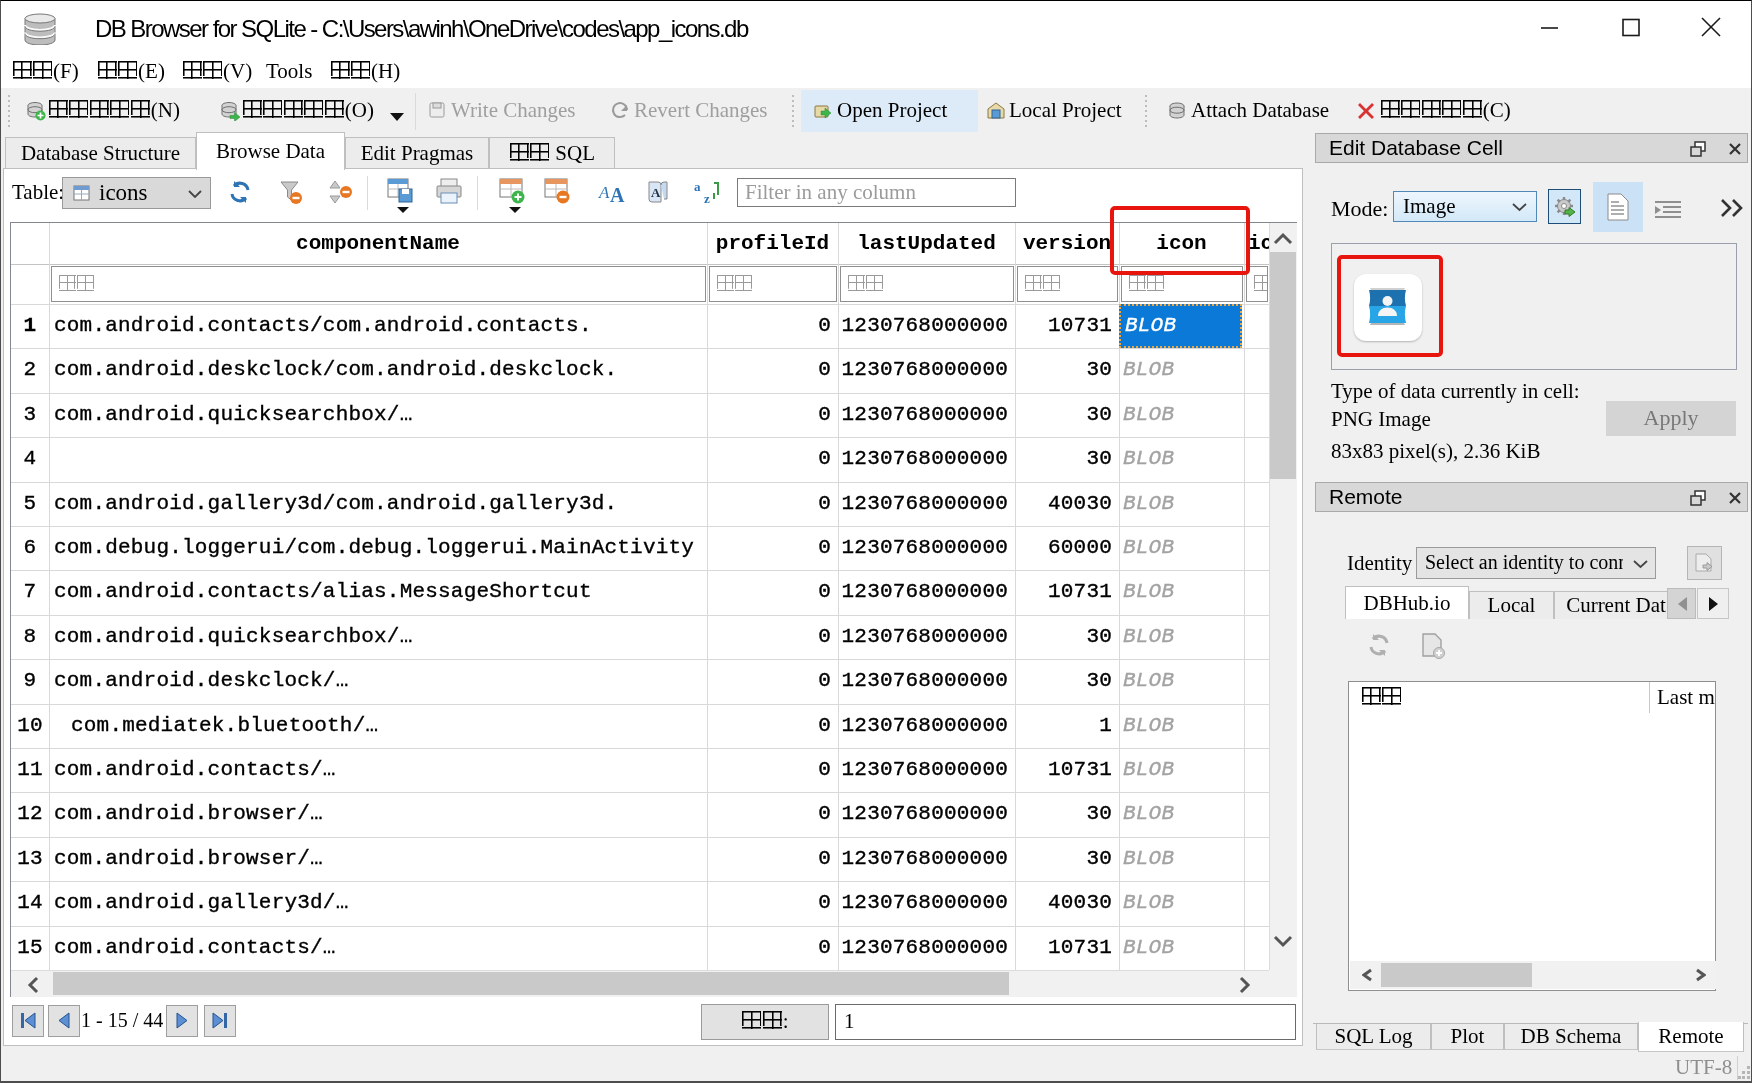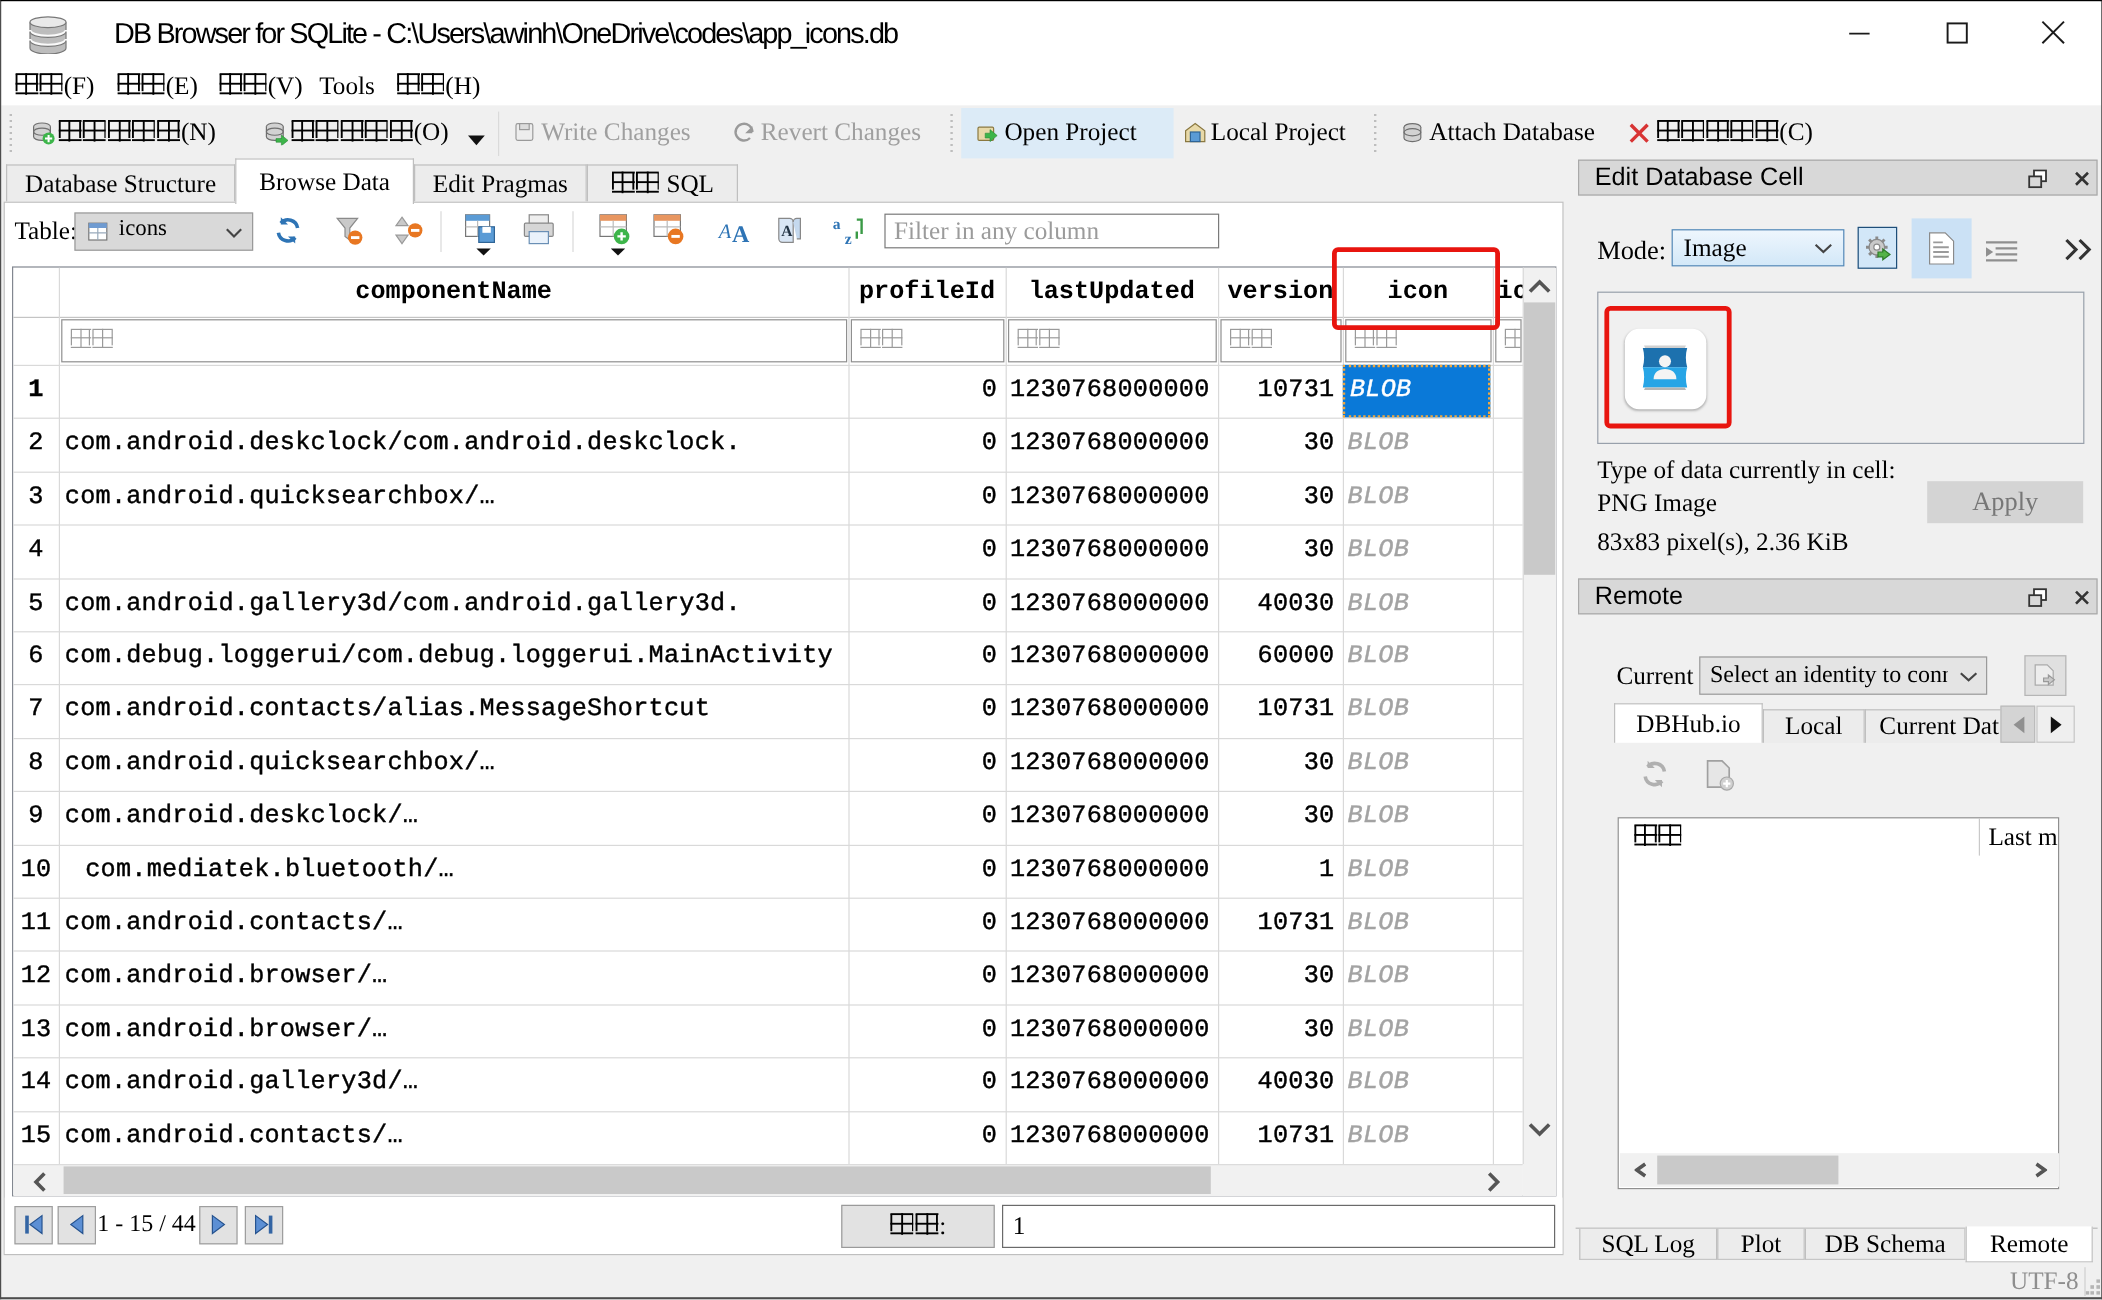--- a/index.html
+++ b/index.html
@@ -151,21 +151,21 @@
 <div class="abs" id="pane"></div>
 
 <div class="abs" style="left:12px;top:180px;font-size:21px">Table:</div>
 <div class="abs" style="left:62px;top:177px;width:149px;height:32px;background:#d9d9d9;border:1px solid #9a9a9a">
   <svg class="abs" style="left:10px;top:7px" width="18" height="18" viewBox="0 0 18 18">
     <rect x="1" y="1" width="15" height="14" fill="#fff" stroke="#777"></rect>
     <rect x="1" y="1" width="15" height="4" fill="#6f9bd1"></rect>
     <line x1="1" y1="9" x2="16" y2="9" stroke="#9ab"></line>
       <line x1="8.5" y1="5" x2="8.5" y2="15" stroke="#9ab"></line>
   </svg>
-  <span class="abs" style="left:36px;top:2px;font-size:19px">icons</span>
+  <span class="abs" style="left:36px;top:2px;font-size:23px">icons</span>
   <svg class="abs" style="left:125px;top:12px" width="14" height="9">
       <path d="M1 1l6 6 6-6" fill="none" stroke="#444" stroke-width="1.8"></path>
     </svg>
 </div>
 <svg class="abs" style="left:227px;top:179px" width="26" height="26" viewBox="0 0 26 26">
   <path d="M21 11a8 8 0 0 0-14-4" fill="none" stroke="#2e74b5" stroke-width="3"></path>
   <path d="M7 2v6h6z" fill="#2e74b5"></path>
   <path d="M5 15a8 8 0 0 0 14 4" fill="none" stroke="#2e74b5" stroke-width="3"></path>
   <path d="M19 24v-6h-6z" fill="#2e74b5"></path>
 </svg>
@@ -252,20 +252,21 @@
 <div class="vline" style="left:1258px;top:0;height:747px"></div>
 <div class="fbox" style="left:40px;top:43px;width:655px;height:36px"><span class="cj g"></span><span class="cj g"></span></div>
 <div class="fbox" style="left:698px;top:43px;width:128px;height:36px"><span class="cj g"></span><span class="cj g"></span></div>
 <div class="fbox" style="left:829px;top:43px;width:174px;height:36px"><span class="cj g"></span><span class="cj g"></span></div>
 <div class="fbox" style="left:1006px;top:43px;width:101px;height:36px"><span class="cj g"></span><span class="cj g"></span></div>
 <div class="fbox" style="left:1110px;top:43px;width:122px;height:36px"><span class="cj g"></span><span class="cj g"></span></div>
 <div class="fbox" style="left:1235px;top:43px;width:22px;height:36px"><span class="cj g"></span></div>
 <div class="hline" style="top:81px"></div>
 <div class="row" style="left:0;top:81.0px;width:1258px">
 <div class="rnum" style="left:0;top:0;font-weight:bold;width:38px">1</div>
+<div class="c" style="left:43px;width:652px">com.android.contacts/com.android.contacts.</div>
 <div class="c" style="left:696px;width:124px;text-align:right">0</div>
 <div class="c" style="left:827px;width:170px;text-align:right">1230768000000</div>
 <div class="c" style="left:1004px;width:97px;text-align:right">10731</div>
 <div class="c" style="left:1108px;width:123px;background:#0a79d8;color:#fff;font-style:italic;padding-left:4px;border:2px dotted #f0a73e;line-height:40px">BLOB</div>
 </div>
 <div class="hline" style="top:125.4px;width:1258px"></div>
 <div class="row" style="left:0;top:125.4px;width:1258px">
 <div class="rnum" style="left:0;top:0;width:38px">2</div>
 <div class="c" style="left:43px;width:652px">com.android.deskclock/com.android.deskclock.</div>
 <div class="c" style="left:696px;width:124px;text-align:right">0</div>
@@ -503,21 +504,21 @@
 
 <div class="dockhead" style="top:482px">Remote
   <svg class="abs" style="left:374px;top:7px" width="17" height="16" viewBox="0 0 17 16">
       <rect x="5" y="1" width="10" height="9" fill="#fff" stroke="#333" stroke-width="1.5"></rect>
       <rect x="1" y="6" width="10" height="9" fill="#d8d8d8" stroke="#333" stroke-width="1.5"></rect>
     </svg>
   <svg class="abs" style="left:412px;top:8px" width="14" height="14">
       <path d="M2 2l10 10M12 2L2 12" stroke="#333" stroke-width="2.2"></path>
     </svg>
 </div>
-<div class="abs" style="left:1347px;top:551px;font-size:21px">Current</div>
+<div class="abs" style="left:1347px;top:551px;font-size:21px">Identity</div>
 <div class="abs" style="left:1416px;top:547px;width:240px;height:32px;background:#e4e4e4;border:1px solid #9a9a9a;font-size:20px;line-height:29px;white-space:nowrap">
   <div class="abs" style="left:8px;top:0;width:198px;height:30px;overflow:hidden">Select an identity to connect</div>
   <svg class="abs" style="left:216px;top:12px" width="15" height="9">
       <path d="M1 1l6.5 6L14 1" fill="none" stroke="#444" stroke-width="1.8"></path>
     </svg>
 </div>
 <div class="btn" style="left:1687px;top:546px;width:35px;height:34px;background:#e0e0e0;border-color:#b5b5b5">
   <svg class="abs" style="left:7px;top:6px" width="20" height="22" viewBox="0 0 20 22">
       <path d="M1 1h10l5 5v12H1z" fill="#ededed" stroke="#aaa"></path>
       <path d="M8 12h4V9.5l5 4-5 4V15H8z" fill="#c9c9c9" stroke="#9a9a9a"></path>

